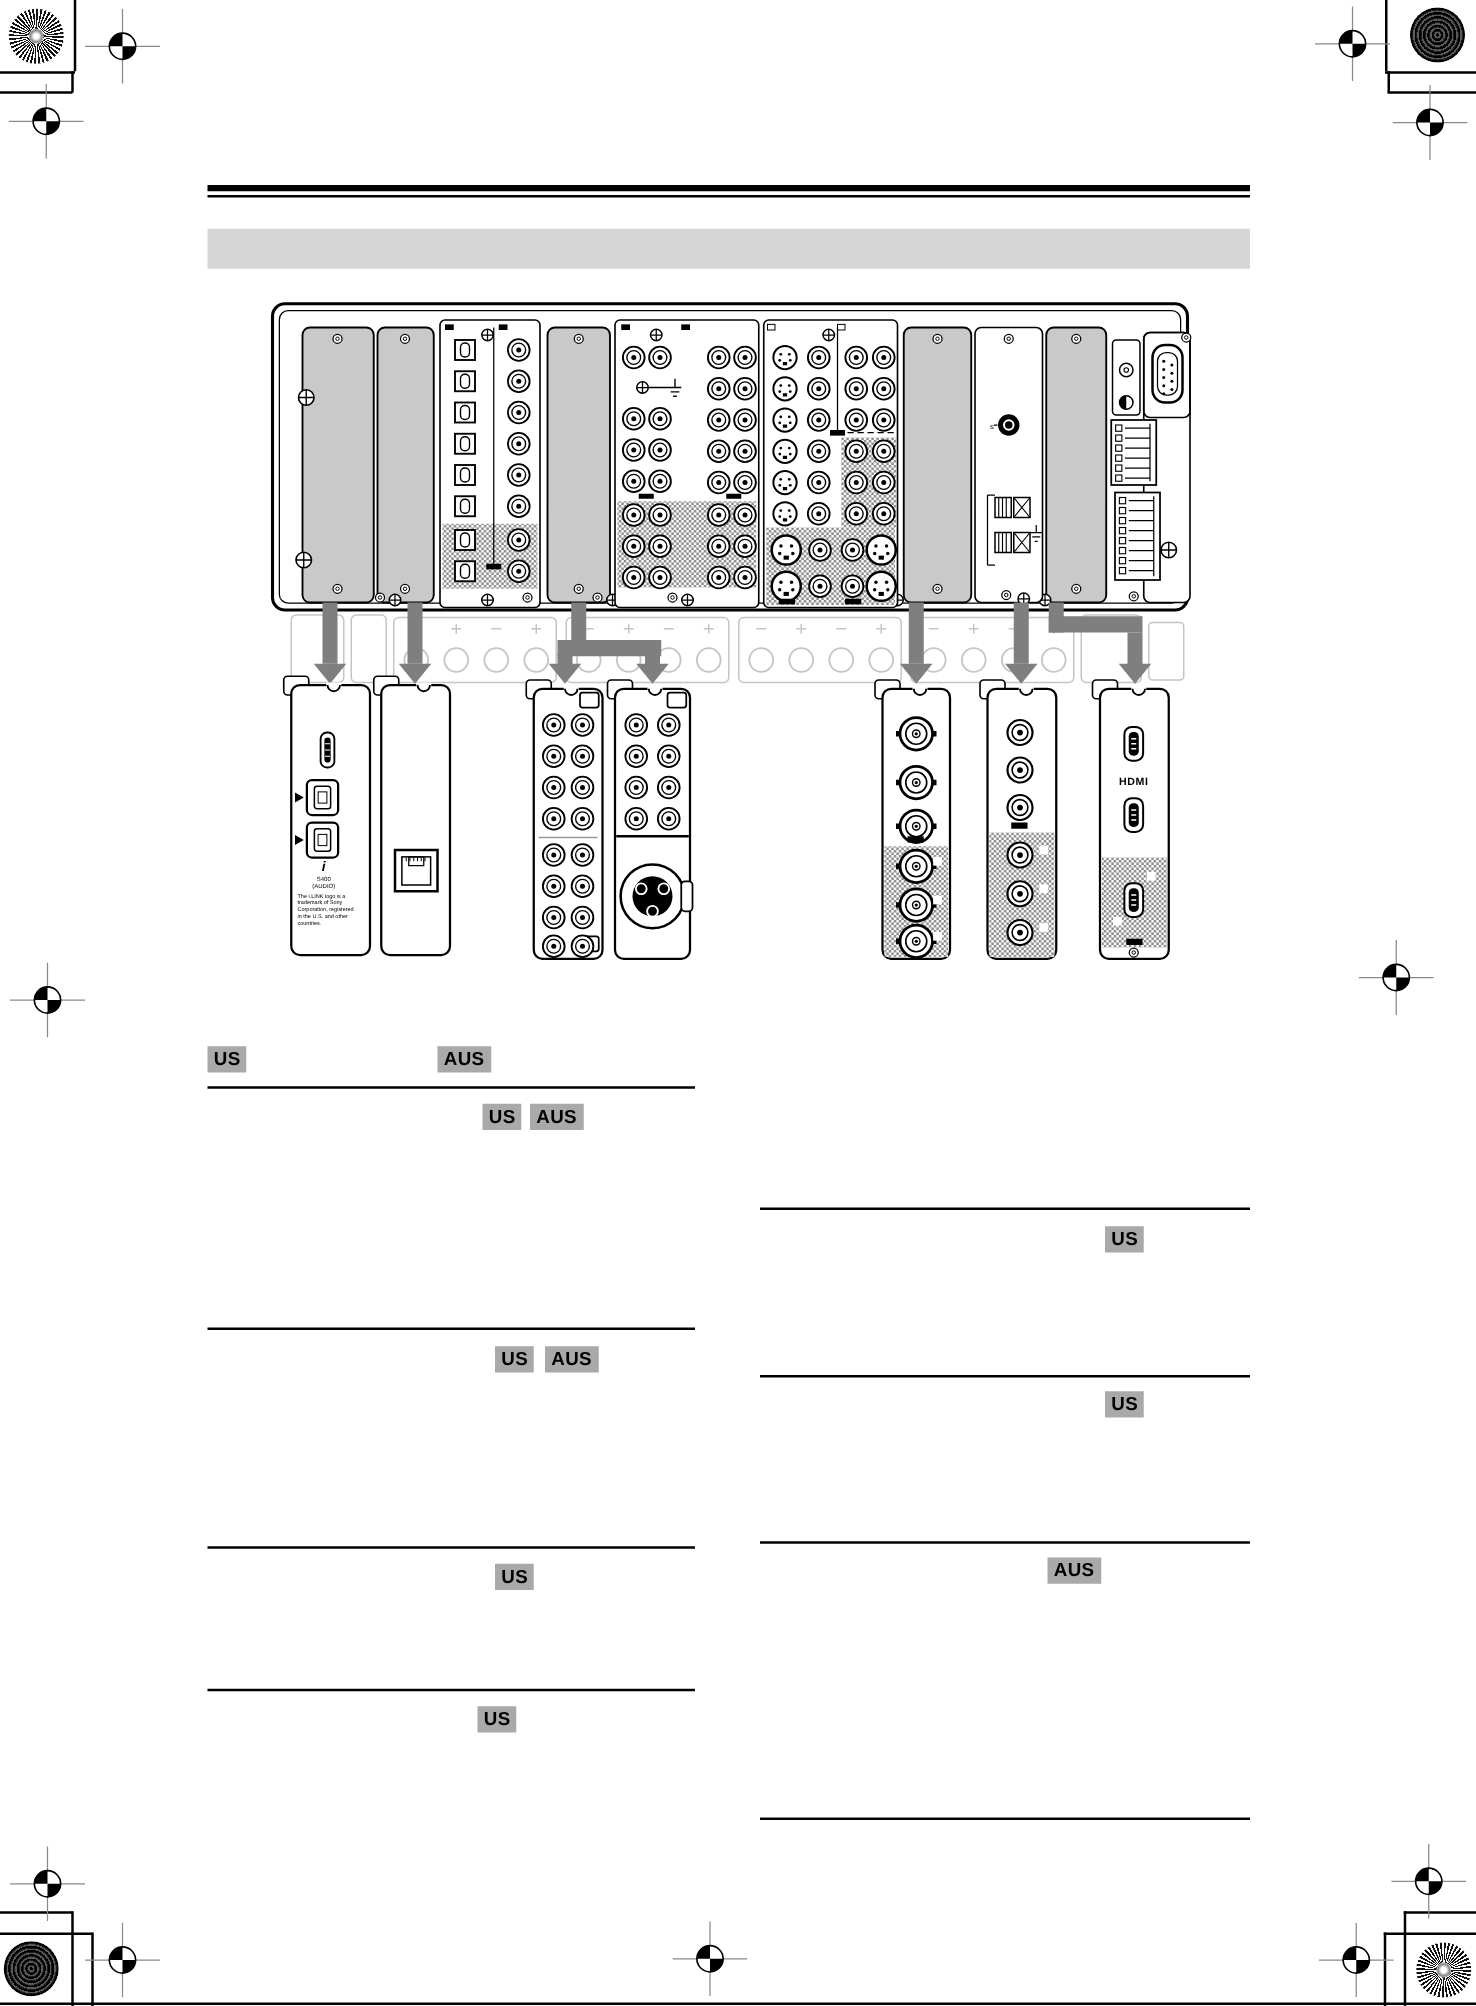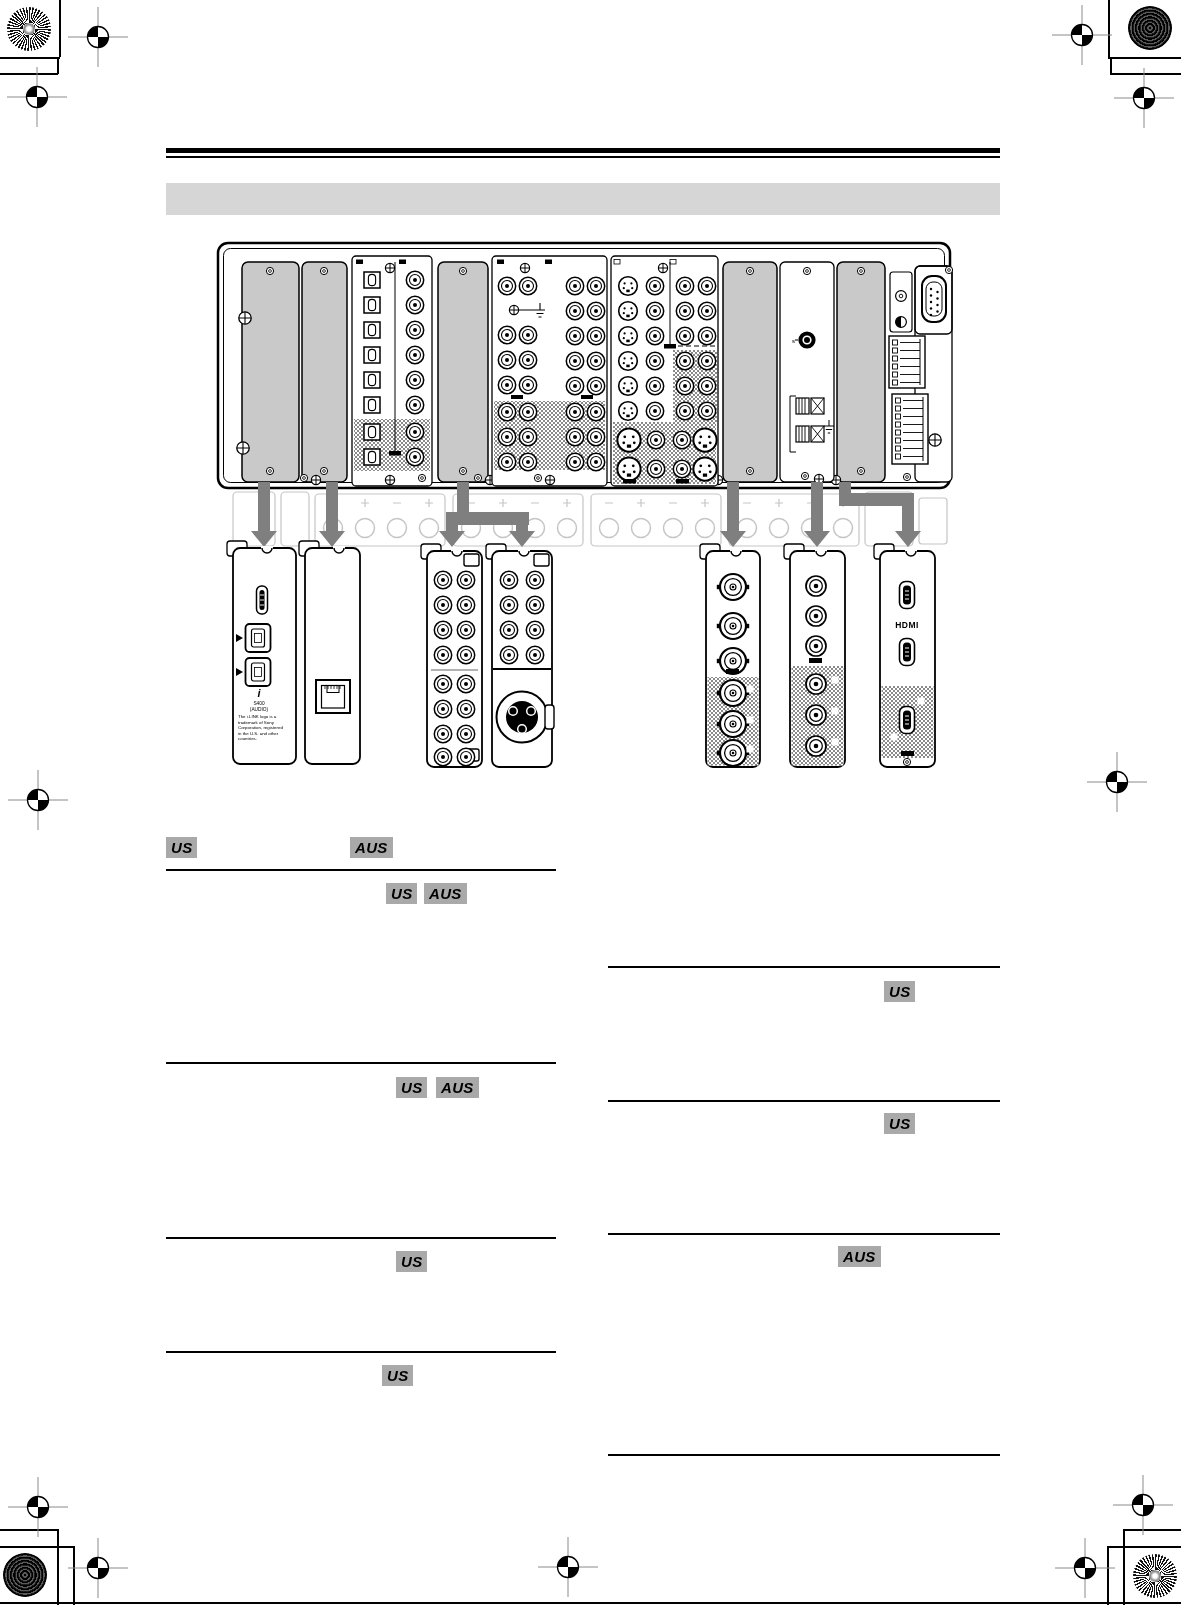--- a/index.html
+++ b/index.html
@@ -4,21 +4,21 @@
 <style>
   html,body{margin:0;padding:0;background:#fff;}
   .page{position:relative;width:1181px;height:1605px;background:#fff;overflow:hidden;
         font-family:"Liberation Sans",sans-serif;}
   .abs{position:absolute;}
   .ln{position:absolute;background:#000;}
   .rule{position:absolute;background:#000;}
   .hr{position:absolute;background:#000;height:1.6px;}
   .graybar{position:absolute;}
   .badge{position:absolute;color:#000;font-weight:bold;font-size:15px;line-height:21px;
-         padding:0 5px;letter-spacing:.3px;font-style:italic;}
+         padding:0 5px;letter-spacing:.3px;}
   .burst{position:absolute;border-radius:50%;
          background:repeating-conic-gradient(#111 0deg 4.5deg,#fcfcfc 4.5deg 9deg);}
   .burst i{position:absolute;inset:36%;border-radius:50%;
            background:radial-gradient(circle,#fff 25%,#888 55%,#ddd 80%);}
   .moire{position:absolute;border-radius:50%;
          background:repeating-radial-gradient(circle,#000 0 1.4px,#5a5a5a 1.4px 2.6px,#1c1c1c 2.6px 3.4px);}
   svg{display:block;}
 </style>
 </head>
 <body>

